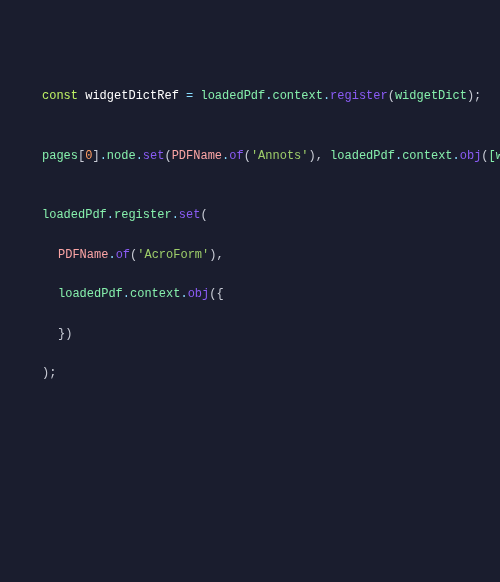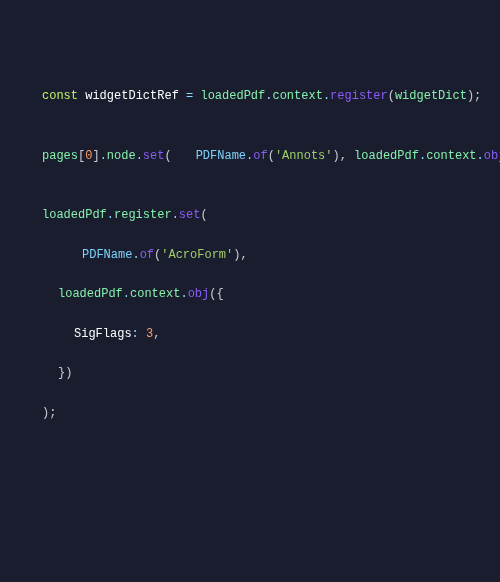--- a/index.html
+++ b/index.html
@@ -18,21 +18,21 @@
       height: 582px;
       overflow: hidden;
       white-space: pre;
     }
     .line {
       display: block;
     }
     .kw { color: #bef264; }
     .str { color: #9ece6a; margin-top: 38px; }
     .num { color: #ff9e64; }
-    .type { color: #7dd3fc; margin-left: 24px; }
+    .type { color: #fca5a5; }
     .fn { color: #8b5cf6; }
     .prop { color: #86efac; }
     .plain { color: #c5c8d4; }
     .op { color: #89ddff; }
     .paren { color: #c9ccd6; }
     .cmt { color: #565f89; }
     .acc { color: #ffffff; }
     .i2 { padding-left: 32px; }
     .i3 { padding-left: 48px; }
     .i4 { padding-left: 64px; }
@@ -42,21 +42,20 @@
 
 
 
 <div><span class="line i2"><span class="kw">const</span><span class="plain"> </span><span class="acc">widgetDictRef</span><span class="op"> = </span><span class="prop">loadedPdf</span><span class="op">.</span><span class="prop">context</span><span class="op">.</span><span class="fn">register</span><span class="paren">(</span><span class="prop">widgetDict</span><span class="paren">);</span></span>
 <span class="line"></span>
 <span class="line i2"><span class="prop">pages</span><span class="paren">[</span><span class="num">0</span><span class="paren">]</span><span class="op">.</span><span class="prop">node</span><span class="op">.</span><span class="fn">set</span><span class="paren">(</span><span class="type">PDFName</span><span class="op">.</span><span class="fn">of</span><span class="paren">(</span><span class="str">'Annots'</span><span class="paren">), </span><span class="prop">loadedPdf</span><span class="op">.</span><span class="prop">context</span><span class="op">.</span><span class="fn">obj</span><span class="paren">(</span><span class="prop">[widgetDictRef]));</span></span>
 <span class="line"></span>
 <span class="line i2"><span class="prop">loadedPdf</span><span class="op">.</span><span class="prop">register</span><span class="op">.</span><span class="fn">set</span><span class="paren">(</span></span>
 <span class="line i3"><span class="type">PDFName</span><span class="op">.</span><span class="fn">of</span><span class="paren">(</span><span class="str">'AcroForm'</span><span class="paren">),</span></span>
 <span class="line i3"><span class="prop">loadedPdf</span><span class="op">.</span><span class="prop">context</span><span class="op">.</span><span class="fn">obj</span><span class="paren">({</span></span>
-<span class="line i4"><span class="acc">SigFlags</span><span class="op">: </span><span class="num">3</span><span class="paren">,</span></span>
 <span class="line i3"><span class="paren">})</span></span>
 <span class="line i2"><span class="paren">);</span></span>
 <span class="line"></span>
 
 
 <span class="line"></span>
 
 
 <span class="line"></span>
 

